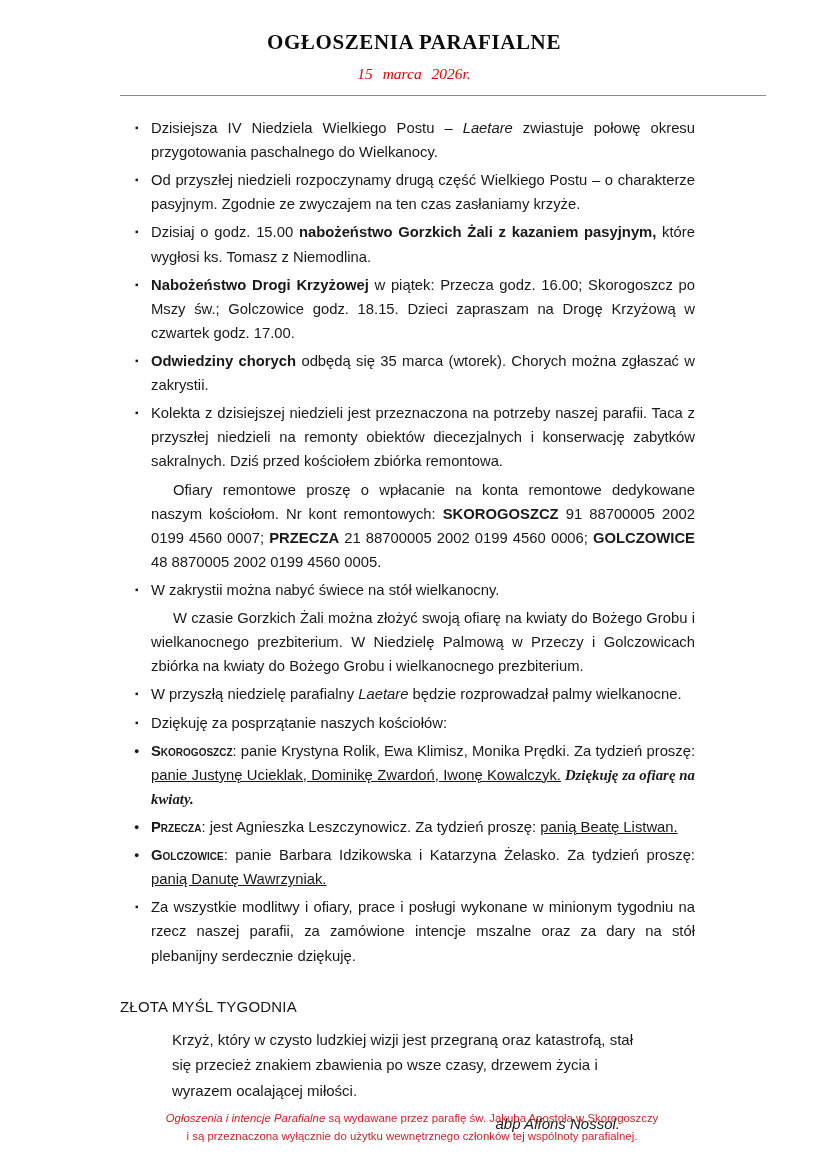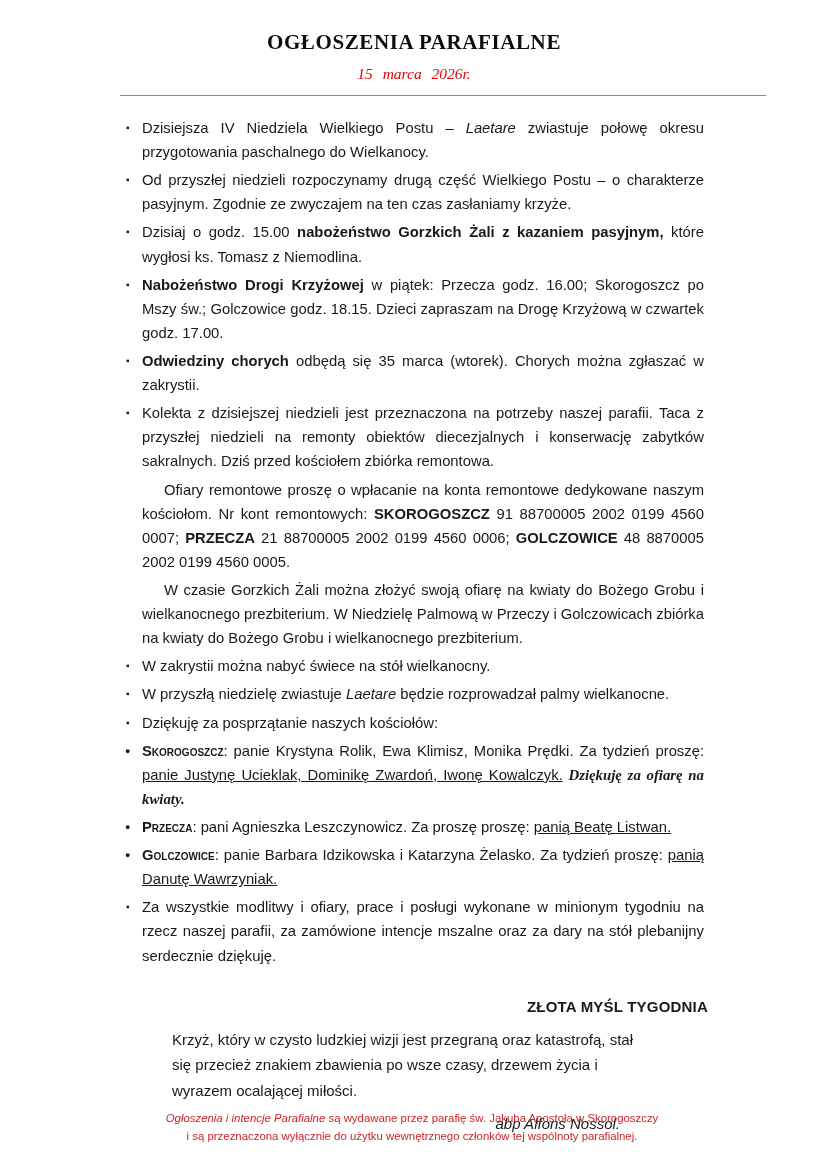--- a/index.html
+++ b/index.html
@@ -20,21 +20,21 @@
   .doc-date {
     font-family:"Liberation Serif", serif; font-style:italic;
     font-size:15.5px; color:#e80000; text-align:center;
     word-spacing:6px; margin:0 0 12px 0;
   }
   .rule {
     border:none; border-top:1px solid #8a8a8a;
     width:646px; margin:0 auto 20px auto; height:0;
   }
   
-  ul.ann { list-style:none; margin:4px; padding:0; }
+  ul.ann { list-style:none; margin:13px; padding:0; }
   .item {
     position:relative; padding-left:18px; margin:0 0 4px 0;
     text-align:justify; line-height:1.63;
   }
   .item.sq::before {
     content:"▪"; position:absolute; left:2px; top:0;
     font-size:10px; line-height:24px; color:#191919;
   }
   .item.rd::before {
     content:"●"; position:absolute; left:1px; top:0;
@@ -45,23 +45,22 @@
   .b  { font-weight:700; }
   .it { font-style:italic; }
   .u  { text-decoration:underline; }
   .sc { font-weight:700; font-variant:small-caps; }
   .bis {
     font-family:"Liberation Serif", serif;
     font-weight:700; font-style:italic;
   }
   
   .gold-heading {
-    font-weight:700; font-size:15px; margin:30px 0 12px 0;
+    font-weight:400; font-size:15px; margin:30px 0 12px 0;
     letter-spacing:0.2px;
-    text-align:right;
   }
   .gold-quote {
     text-align:left; padding:0 52px; line-height:1.7;
     font-size:15px;
   }
   .gold-attrib {
     font-style:italic; text-align:right; padding-right:88px;
     margin-top:12px; font-size:15px;
   }
   
@@ -89,31 +88,31 @@
 
 
     <li class="item sq"><span class="b">Nabożeństwo Drogi Krzyżowej</span><span> w piątek: Przecza godz. 16.00; Skorogoszcz po Mszy św.; Golczowice godz. 18.15. Dzieci zapraszam na Drogę Krzyżową w czwartek godz. 17.00.</span></li>
 
     <li class="item sq"><span class="b">Odwiedziny chorych</span><span> odbędą się 35 marca (wtorek). Chorych można zgłaszać w zakrystii.</span></li>
 
     <li class="item sq"><span>Kolekta z dzisiejszej niedzieli jest przeznaczona na potrzeby naszej parafii. Taca z przyszłej niedzieli na remonty obiektów diecezjalnych i konserwację zabytków sakralnych. Dziś przed kościołem zbiórka remontowa.</span></li>
 
     <li class="item para"><span>Ofiary remontowe proszę o wpłacanie na konta remontowe dedykowane naszym kościołom. Nr kont remontowych: </span><span class="b">SKOROGOSZCZ</span><span> 91 88700005 2002 0199 4560 0007; </span><span class="b">PRZECZA</span><span> 21 88700005 2002 0199 4560 0006; </span><span class="b">GOLCZOWICE</span><span> 48 8870005 2002 0199 4560 0005.</span></li>
 
+    <li class="item sq"><span>W zakrystii można nabyć świece na stół wielkanocny.</span></li>
+
     <li class="item para"><span>W czasie Gorzkich Żali można złożyć swoją ofiarę na kwiaty do Bożego Grobu i wielkanocnego prezbiterium. W Niedzielę Palmową w Przeczy i Golczowicach zbiórka na kwiaty do Bożego Grobu i wielkanocnego prezbiterium.</span></li>
 
-    <li class="item sq"><span>W zakrystii można nabyć świece na stół wielkanocny.</span></li>
-
-    <li class="item sq"><span>W przyszłą niedzielę zwiastuje </span><span class="it">Laetare</span><span> będzie rozprowadzał palmy wielkanocne.</span></li>
+    <li class="item sq"><span>W przyszłą niedzielę parafialny </span><span class="it">Laetare</span><span> będzie rozprowadzał palmy wielkanocne.</span></li>
 
     <li class="item sq"><span>Dziękuję za posprzątanie naszych kościołów:</span></li>
 
     <li class="item rd"><span class="sc">Skorogoszcz</span><span>: panie Krystyna Rolik, Ewa Klimisz, Monika Prędki. Za tydzień proszę: </span><span class="u">panie Justynę Ucieklak, Dominikę Zwardoń, Iwonę Kowalczyk.</span><span class="bis"> Dziękuję za ofiarę na kwiaty.</span></li>
 
-    <li class="item rd"><span class="sc">Przecza</span><span>: pani Agnieszka Leszczynowicz. Za proszę proszę: </span><span class="u">panią Beatę Listwan.</span></li>
+    <li class="item rd"><span class="sc">Przecza</span><span>: jest Agnieszka Leszczynowicz. Za tydzień proszę: </span><span class="u">panią Beatę Listwan.</span></li>
 
     <li class="item rd"><span class="sc">Golczowice</span><span>: panie Barbara Idzikowska i Katarzyna Żelasko. Za tydzień proszę: </span><span class="u">panią Danutę Wawrzyniak.</span></li>
 
     <li class="item sq"><span>Za wszystkie modlitwy i ofiary, prace i posługi wykonane w minionym tygodniu na rzecz naszej parafii, za zamówione intencje mszalne oraz za dary na stół plebanijny serdecznie dziękuję.</span></li>
   </ul>
 
   <div class="gold-heading">ZŁOTA MYŚL TYGODNIA</div>
   <div class="gold-quote">Krzyż, który w czysto ludzkiej wizji jest przegraną oraz katastrofą, stał się przecież znakiem zbawienia po wsze czasy, drzewem życia i wyrazem ocalającej miłości.</div>
   <div class="gold-attrib">abp Alfons Nossol.</div>
 

